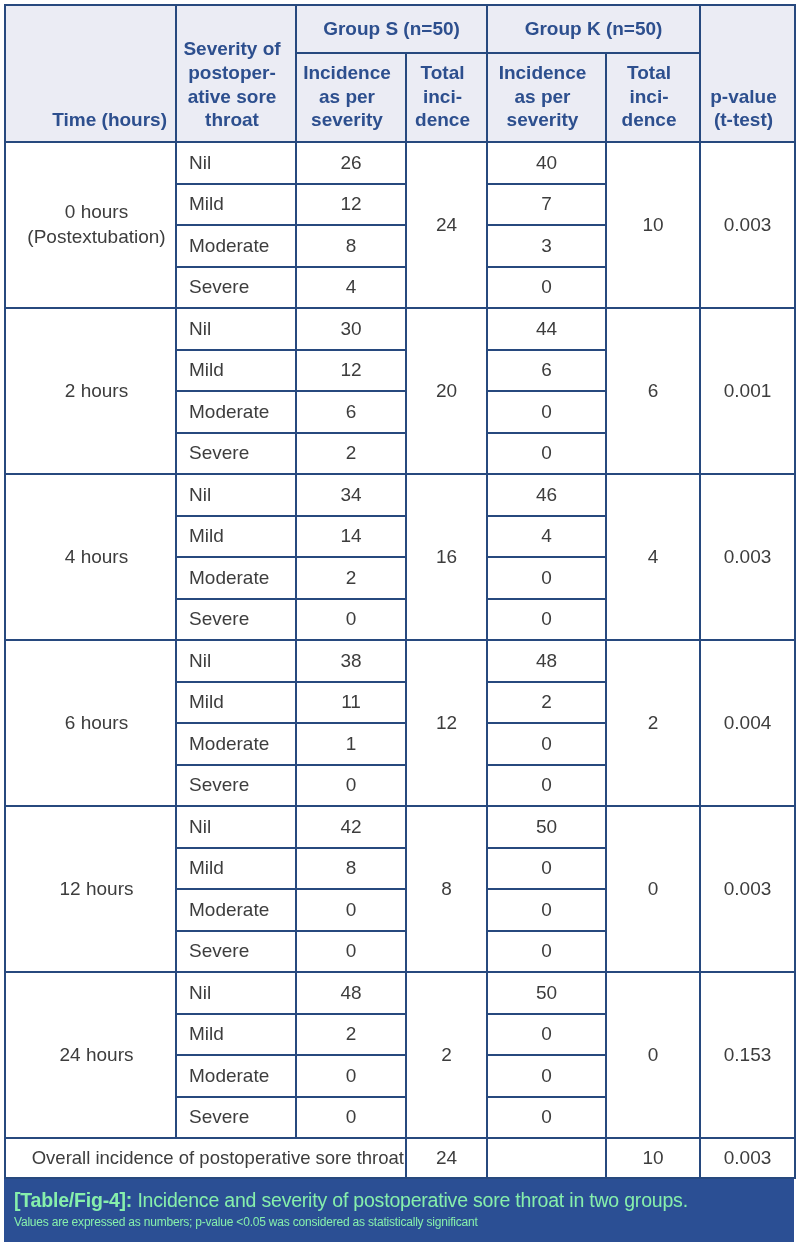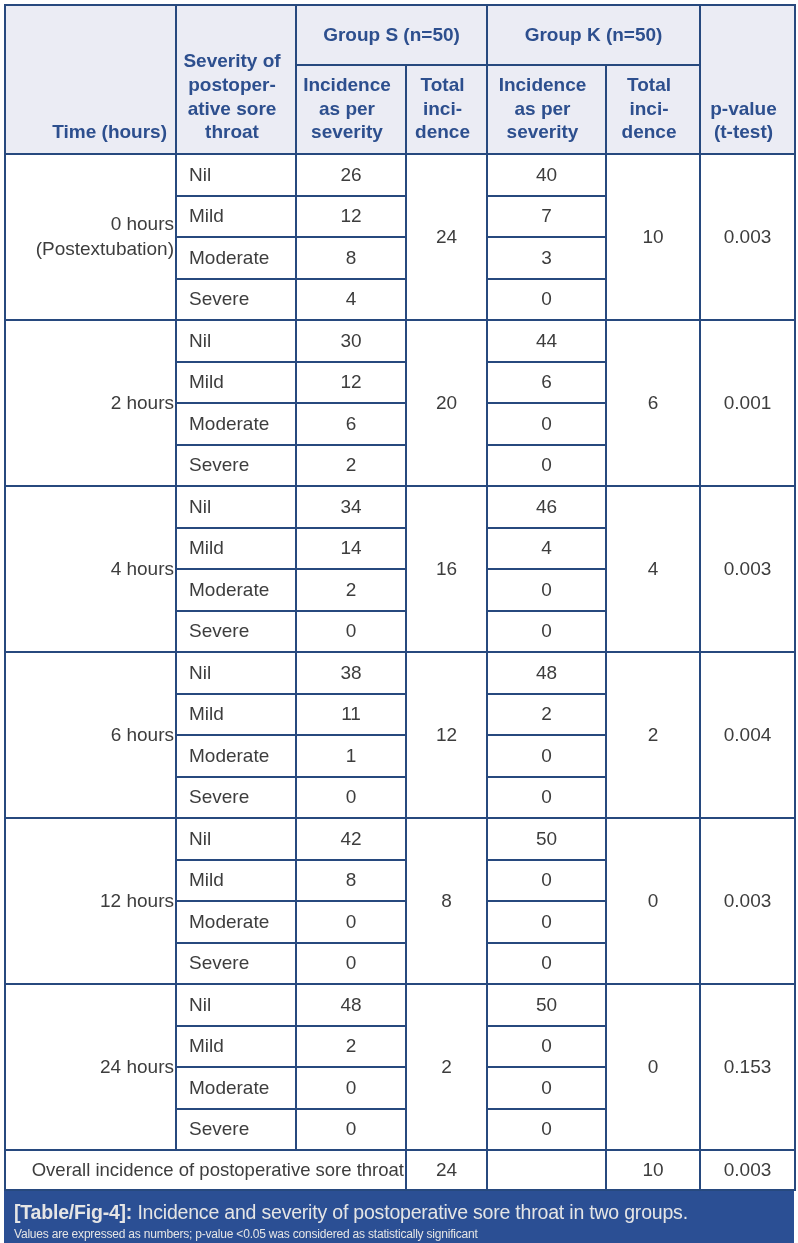--- a/index.html
+++ b/index.html
@@ -30,55 +30,55 @@
     font-weight: bold;
     font-size: 19px;
     line-height: 1.25;
     text-align: center;
     vertical-align: bottom;
     padding: 4px 8px 9px 0;
   }
   thead th.group-th {
     vertical-align: middle;
     padding: 2px 4px;
-    height: 60px;
+    height: 48px;
   }
   thead th.time-th {
     text-align: right;
     padding-left: 13px;
   }
   thead tr.subhead th { height: 89px; }
   td {
     color: #3d3d3d;
     font-size: 19px;
     background: #ffffff;
     vertical-align: middle;
   }
   td.num { text-align: center; }
   td.sev {
     text-align: left;
     padding-left: 12px;
     height: 41.5px;
   }
   td.time {
-    text-align: right;
+    text-align: center;
     padding-left: 13px;
     line-height: 1.3;
   }
   tr.overall-row td { height: 40px; }
   td.overall-label {
     text-align: right;
     padding-left: 11px;
     font-size: 18.5px;
   }
   .caption-bar {
     width: 790px;
     box-sizing: border-box;
     background: #2b4f94;
-    color: #e5e5e5;
+    color: #86efac;
     padding: 9px 10px 10px 10px;
     min-height: 63px;
   }
   .cap-line1 {
     font-size: 19.5px;
     line-height: 1.25;
     letter-spacing: -0.2px;
   }
   .cap-line1 .fig-tag { font-weight: bold; }
   .cap-line2 {

